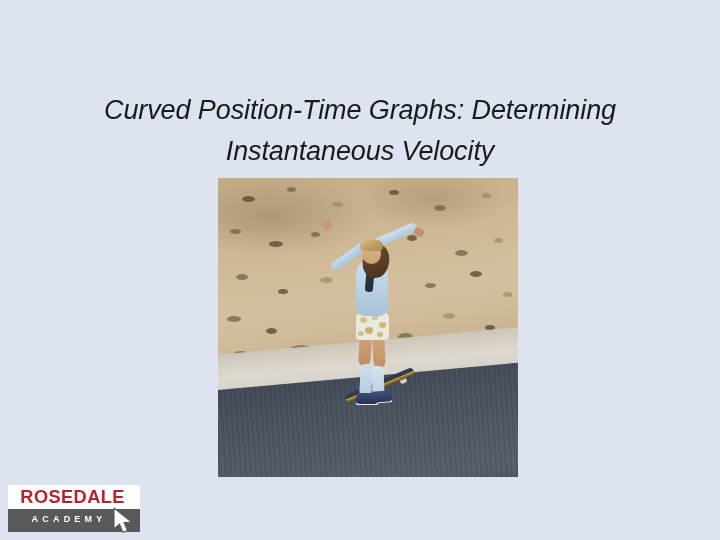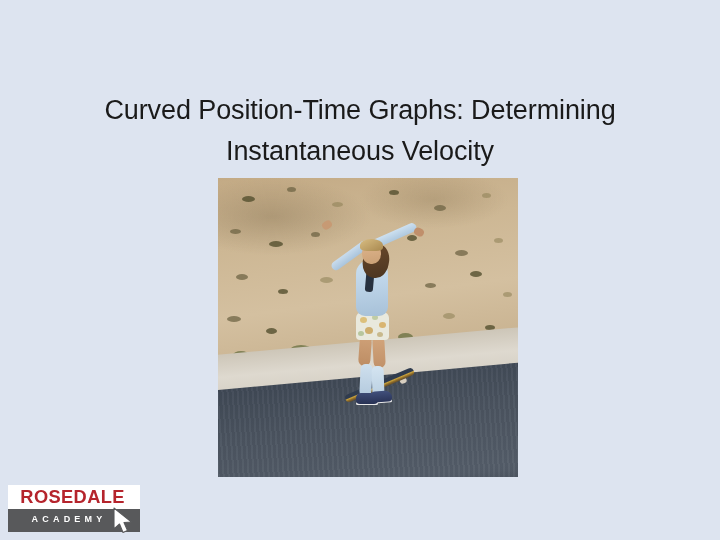--- a/index.html
+++ b/index.html
@@ -27,20 +27,21 @@
     left: 50px;
     top: 90px;
     width: 620px;
     text-align: center;
     color: #1a1a1a;
     font-size: 27px;
     line-height: 41px;
     font-weight: 400;
     letter-spacing: -0.1px;
     white-space: pre-line;
+    font-style: italic;
   }
 
   
   #photo {
     position: absolute;
     left: 218px;
     top: 178px;
     width: 300px;
     height: 299px;
     overflow: hidden;

